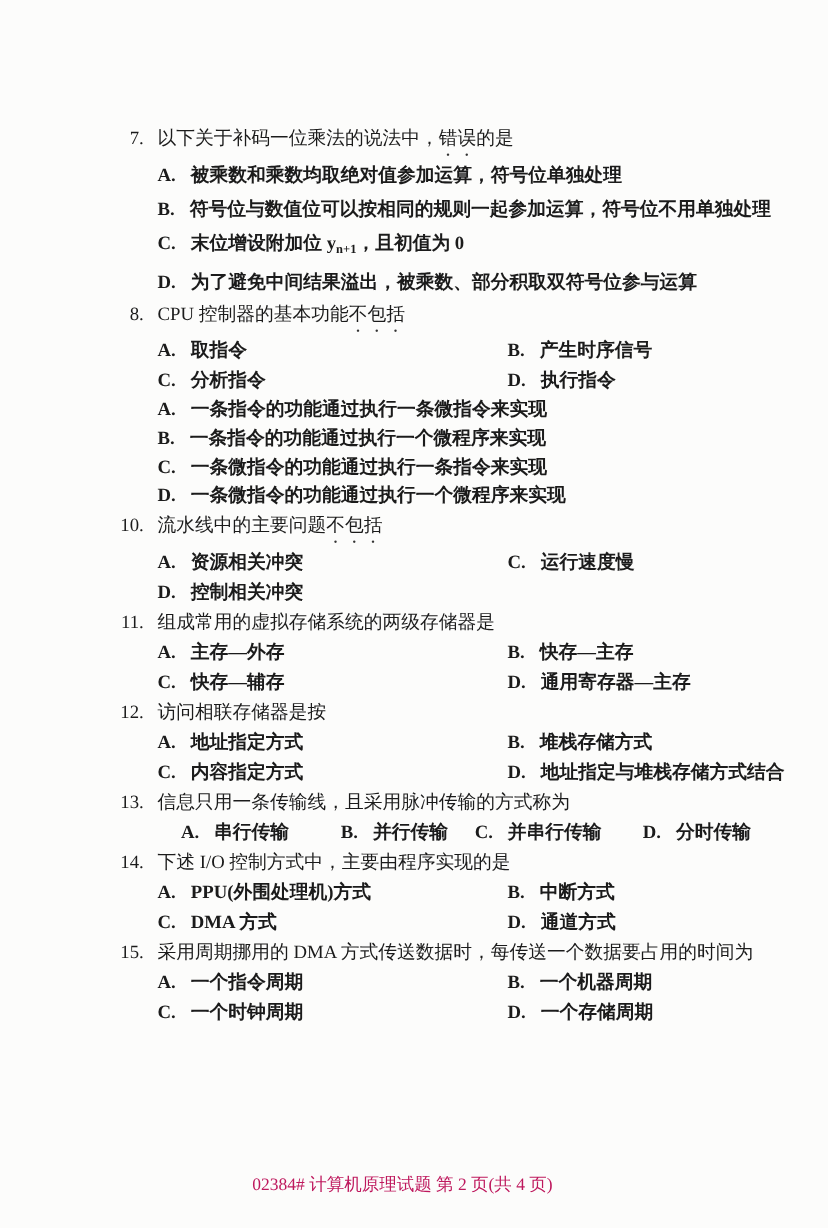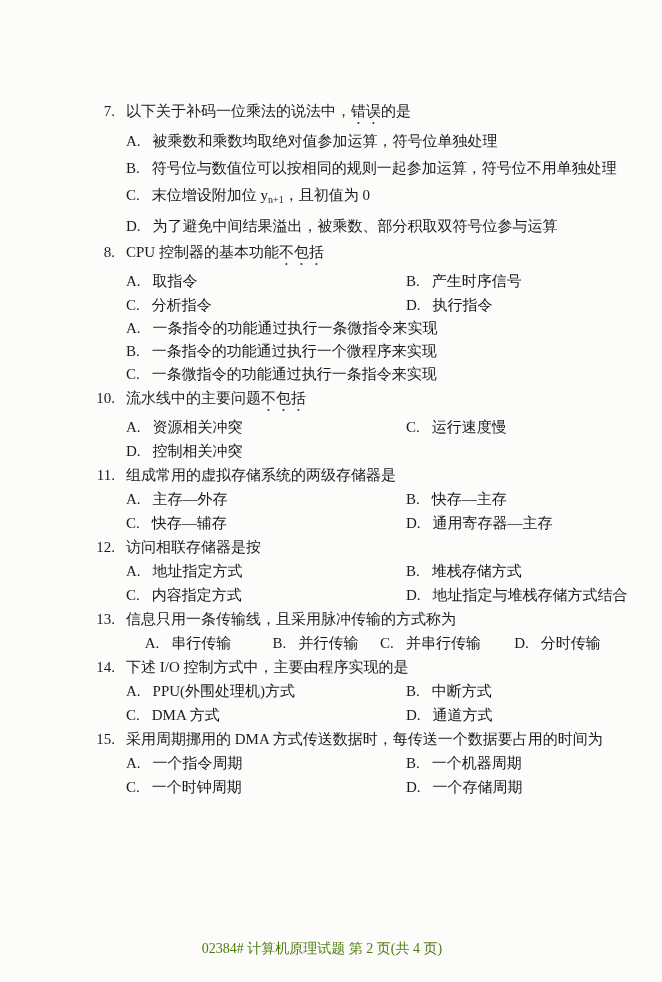--- a/index.html
+++ b/index.html
@@ -10,41 +10,41 @@
     background:#fcfcfb;
     font-family:"Liberation Serif","DejaVu Serif",serif;
     color:#1b1b1b;
     font-size:15px;
     overflow:hidden;
   }
   .content { position:absolute; top:99px; left:45px; right:30px;margin-left:48px; }
   .stem-line { line-height:24px; white-space:nowrap; }
   .q-num { display:inline-block; width:22px; text-align:right; margin-right:11px; }
   .opts { }
-  .option { white-space:nowrap; }
+  .option { white-space:nowrap;font-weight:bold; }
   .opt-label { margin-right:12px; }
   .opts.stacked .option { margin-left:33px; line-height:24px; }
   .opts.two-col { display:grid; grid-template-columns:280px auto; margin-left:33px; }
   .opts.two-col .option { line-height:24px; }
   .opts.one-row { display:grid; grid-template-columns:130px 125px 105px auto; margin-left:30px; }
   .opts.one-row .option { line-height:24px; margin-left:0;text-align:center; }
   .q7 .stem-line { line-height:25px; }
   .q7 .opts.stacked .option { line-height:27px; }
   .q9 .opts.stacked .option { line-height:23px; }
   .emph {
     -webkit-text-emphasis:filled dot #333;
     -webkit-text-emphasis-position:under right;
     text-emphasis:filled dot #333;
     text-emphasis-position:under right;
   }
   sub { font-size:10px; vertical-align:-3px; letter-spacing:0; }
   .footer {
     position:absolute; top:939px; left:0; right:18px;
     text-align:center; font-size:14px; line-height:20px;
-    color:#4d7c0f;
+    color:#be185d;
   }
 </style>
 </head>
 <body>
 
 <div class="page">
   <div class="content">
       <div class="question q7">
         <div class="stem-line"><span class="q-num">7.</span><span class="q-stem"><span>以下关于补码一位乘法的说法中，</span><span class="emph">错误</span><span>的是</span></span></div>
         <div class="opts stacked">
@@ -61,20 +61,21 @@
           <div class="option"><span class="opt-label">B.</span><span class="opt-text"><span>产生时序信号</span></span></div>
           <div class="option"><span class="opt-label">C.</span><span class="opt-text"><span>分析指令</span></span></div>
           <div class="option"><span class="opt-label">D.</span><span class="opt-text"><span>执行指令</span></span></div>
         </div>
       </div>
       <div class="question q9">
         <div class="opts stacked">
           <div class="option"><span class="opt-label">A.</span><span class="opt-text"><span>一条指令的功能通过执行一条微指令来实现</span></span></div>
           <div class="option"><span class="opt-label">B.</span><span class="opt-text"><span>一条指令的功能通过执行一个微程序来实现</span></span></div>
           <div class="option"><span class="opt-label">C.</span><span class="opt-text"><span>一条微指令的功能通过执行一条指令来实现</span></span></div>
+          <div class="option"><span class="opt-label">D.</span><span class="opt-text"><span>一条微指令的功能通过执行一个微程序来实现</span></span></div>
         </div>
       </div>
       <div class="question q10">
         <div class="stem-line"><span class="q-num">10.</span><span class="q-stem"><span>流水线中的主要问题</span><span class="emph">不包括</span></span></div>
         <div class="opts two-col">
           <div class="option"><span class="opt-label">A.</span><span class="opt-text"><span>资源相关冲突</span></span></div>
           <div class="option"><span class="opt-label">C.</span><span class="opt-text"><span>运行速度慢</span></span></div>
           <div class="option"><span class="opt-label">D.</span><span class="opt-text"><span>控制相关冲突</span></span></div>
         </div>
       </div>

